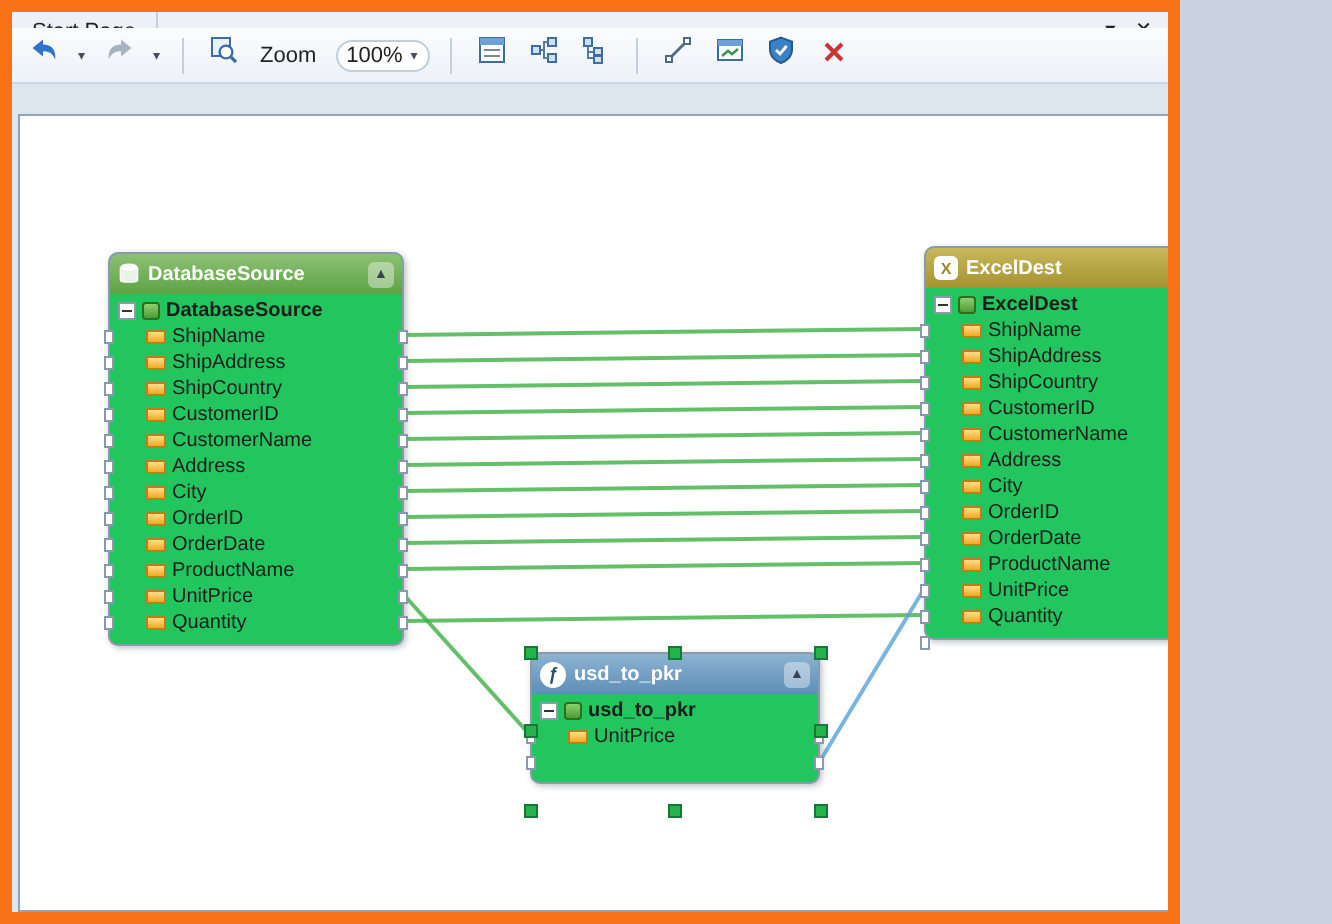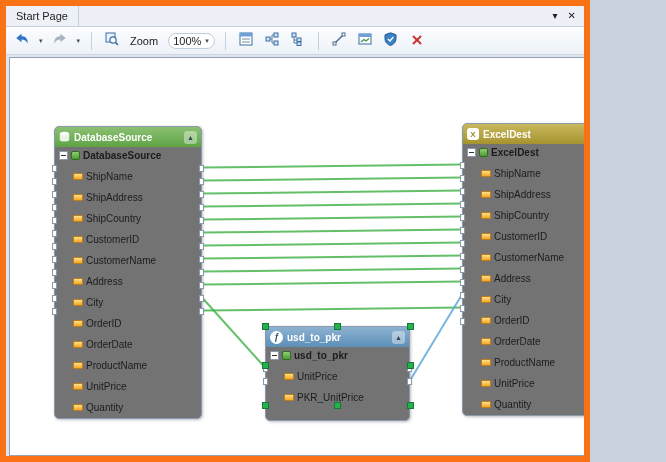--- a/index.html
+++ b/index.html
@@ -9,38 +9,38 @@
   
   .tabbar { position:absolute; top:0; left:0; right:0; height:21px; background:#edf1f7;
             border-bottom:1px solid #c6d0dd; display:flex; align-items:stretch; }
   .tab { display:flex; align-items:center; padding:0 10px; font-size:11px; color:#222;
          border-right:1px solid #c6d0dd; cursor:default; white-space:nowrap; }
   .tab.active { background:#2c72c8; color:#fff; font-weight:bold; border-right-color:#2c72c8; }
   .win-controls { margin-left:auto; display:flex; align-items:center; gap:10px; padding:0 8px; }
   .wc { font-size:10px; color:#222; line-height:1; cursor:default; }
 
   
-  .toolbar { position:absolute; top:21px; left:0; right:0; height:28px;
+  .toolbar { position:absolute; top:8px; left:0; right:0; height:28px;
              background:linear-gradient(#fbfdfe,#edf2f8); border-bottom:1px solid #ccd5e1;
              display:flex; align-items:center; padding:0 6px; gap:6px; }
   .tbtn { min-width:20px; height:20px; display:flex; align-items:center; justify-content:center;
           border-radius:2px; cursor:default; }
   .caret { font-size:7px; color:#44505e; margin:0 1px; }
   .sep { width:1px; height:18px; background:#c6d0dd; margin:0 4px; }
   .zoom-label { font-size:11px; color:#222; margin:0 4px 0 2px; }
   .zoom-select { display:flex; align-items:center; gap:3px; font-size:11px; color:#222;
                  padding:1px 4px; border:1px solid #c2cdda; background:#fff; border-radius:8px; }
 
   
   .canvas { position:absolute; left:3px; top:51px; width:652px; height:399px;
             background:#fff; border:1px solid #93a2b4; overflow:hidden; }
   .wires { position:absolute; left:0; top:0; width:100%; height:100%; z-index:0; pointer-events:none; }
 
   
-  .node { position:absolute; background:#737373; border:1px solid #8a99ab; border-radius:5px;
+  .node { position:absolute; background:#22c55e; border:1px solid #8a99ab; border-radius:5px;
           box-shadow:1px 1px 3px rgba(60,70,90,.35); z-index:1; font-size:10px; }
   .node-header { height:20px; display:flex; align-items:center; gap:4px; padding:0 4px;
                  border-radius:4px 4px 0 0; color:#fff; font-weight:bold; font-size:10px; }
   .node.source   .node-header { background:linear-gradient(#8cc173,#5ea345); }
   .node.dest     .node-header { background:linear-gradient(#c9b85c,#a4932e); }
   .node.transform .node-header { background:linear-gradient(#8db2d0,#5d8fb8); }
   .node-title { flex:1; overflow:hidden; white-space:nowrap; }
   .hicon { display:flex; align-items:center; justify-content:center; }
   .hicon.badge { width:12px; height:12px; background:#fff; border-radius:3px; font-size:8px;
                  font-weight:bold; display:flex; align-items:center; justify-content:center; }
@@ -49,21 +49,21 @@
                   font-size:9px; font-style:italic; font-weight:bold;
                   display:flex; align-items:center; justify-content:center; }
   .collapse { margin-left:auto; width:13px; height:13px; border-radius:3px;
               background:rgba(255,255,255,.4); color:#3a4450; font-size:7px;
               display:flex; align-items:center; justify-content:center; cursor:default; }
   .node-body { padding:2px 0 4px; }
   .node.transform .node-body { padding-bottom:16px; }
   .row { height:13px; display:flex; align-items:center; gap:3px; padding:0 4px;
          white-space:nowrap; color:#1c1c1c; }
   .root-row { font-weight:bold; }
-  .field-row { padding-left:18px;margin-top:8px; }
+  .field-row { padding-left:18px; }
   .expander { position:relative; width:9px; height:9px; border:1px solid #8a99ab; background:#fff; flex:0 0 auto; }
   .expander::before { content:""; position:absolute; left:1px; right:1px; top:3px; height:1px; background:#333; }
   .root-icon { width:9px; height:9px; border:1px solid #2e6e1e; border-radius:2px; flex:0 0 auto;
                background:linear-gradient(#90d06e,#4c9c35); }
   .field-icon { width:10px; height:7px; border:1px solid #bf7d17; border-radius:1px; flex:0 0 auto;
                 background:linear-gradient(#ffe089,#f5a623); }
   .port { position:absolute; width:5px; height:7px; background:#fff; border:1px solid #8a99ab; z-index:3; }
   .port.left { left:-3px; } .port.right { right:-3px; }
   .sel-handle { position:absolute; width:7px; height:7px; background:#25b14b; border:1px solid #157a36; z-index:5; }
 </style>
@@ -300,24 +300,20 @@
       </div>
       <div class="node-body">
         <div class="row root-row">
           <span class="expander"></span>
           <span class="root-icon"></span>
           <span>usd_to_pkr</span>
         </div>
       <div class="row field-row">
             <span class="field-icon"></span>
             <span class="field-label">UnitPrice</span>
-          </div>
-          <div class="row field-row">
-            <span class="field-icon"></span>
-            <span class="field-label">PKR_UnitPrice</span>
           </div>
         </div>
     <span class="port left" style="top: 38px;"></span>
         <span class="port right" style="top: 38px;"></span>
         <span class="port left" style="top: 51px;"></span>
         <span class="port right" style="top: 51px;"></span>
       </div>
 
     <div class="node dest" style="left:452px; top:65px; width:150px;">
       <div class="node-header">

